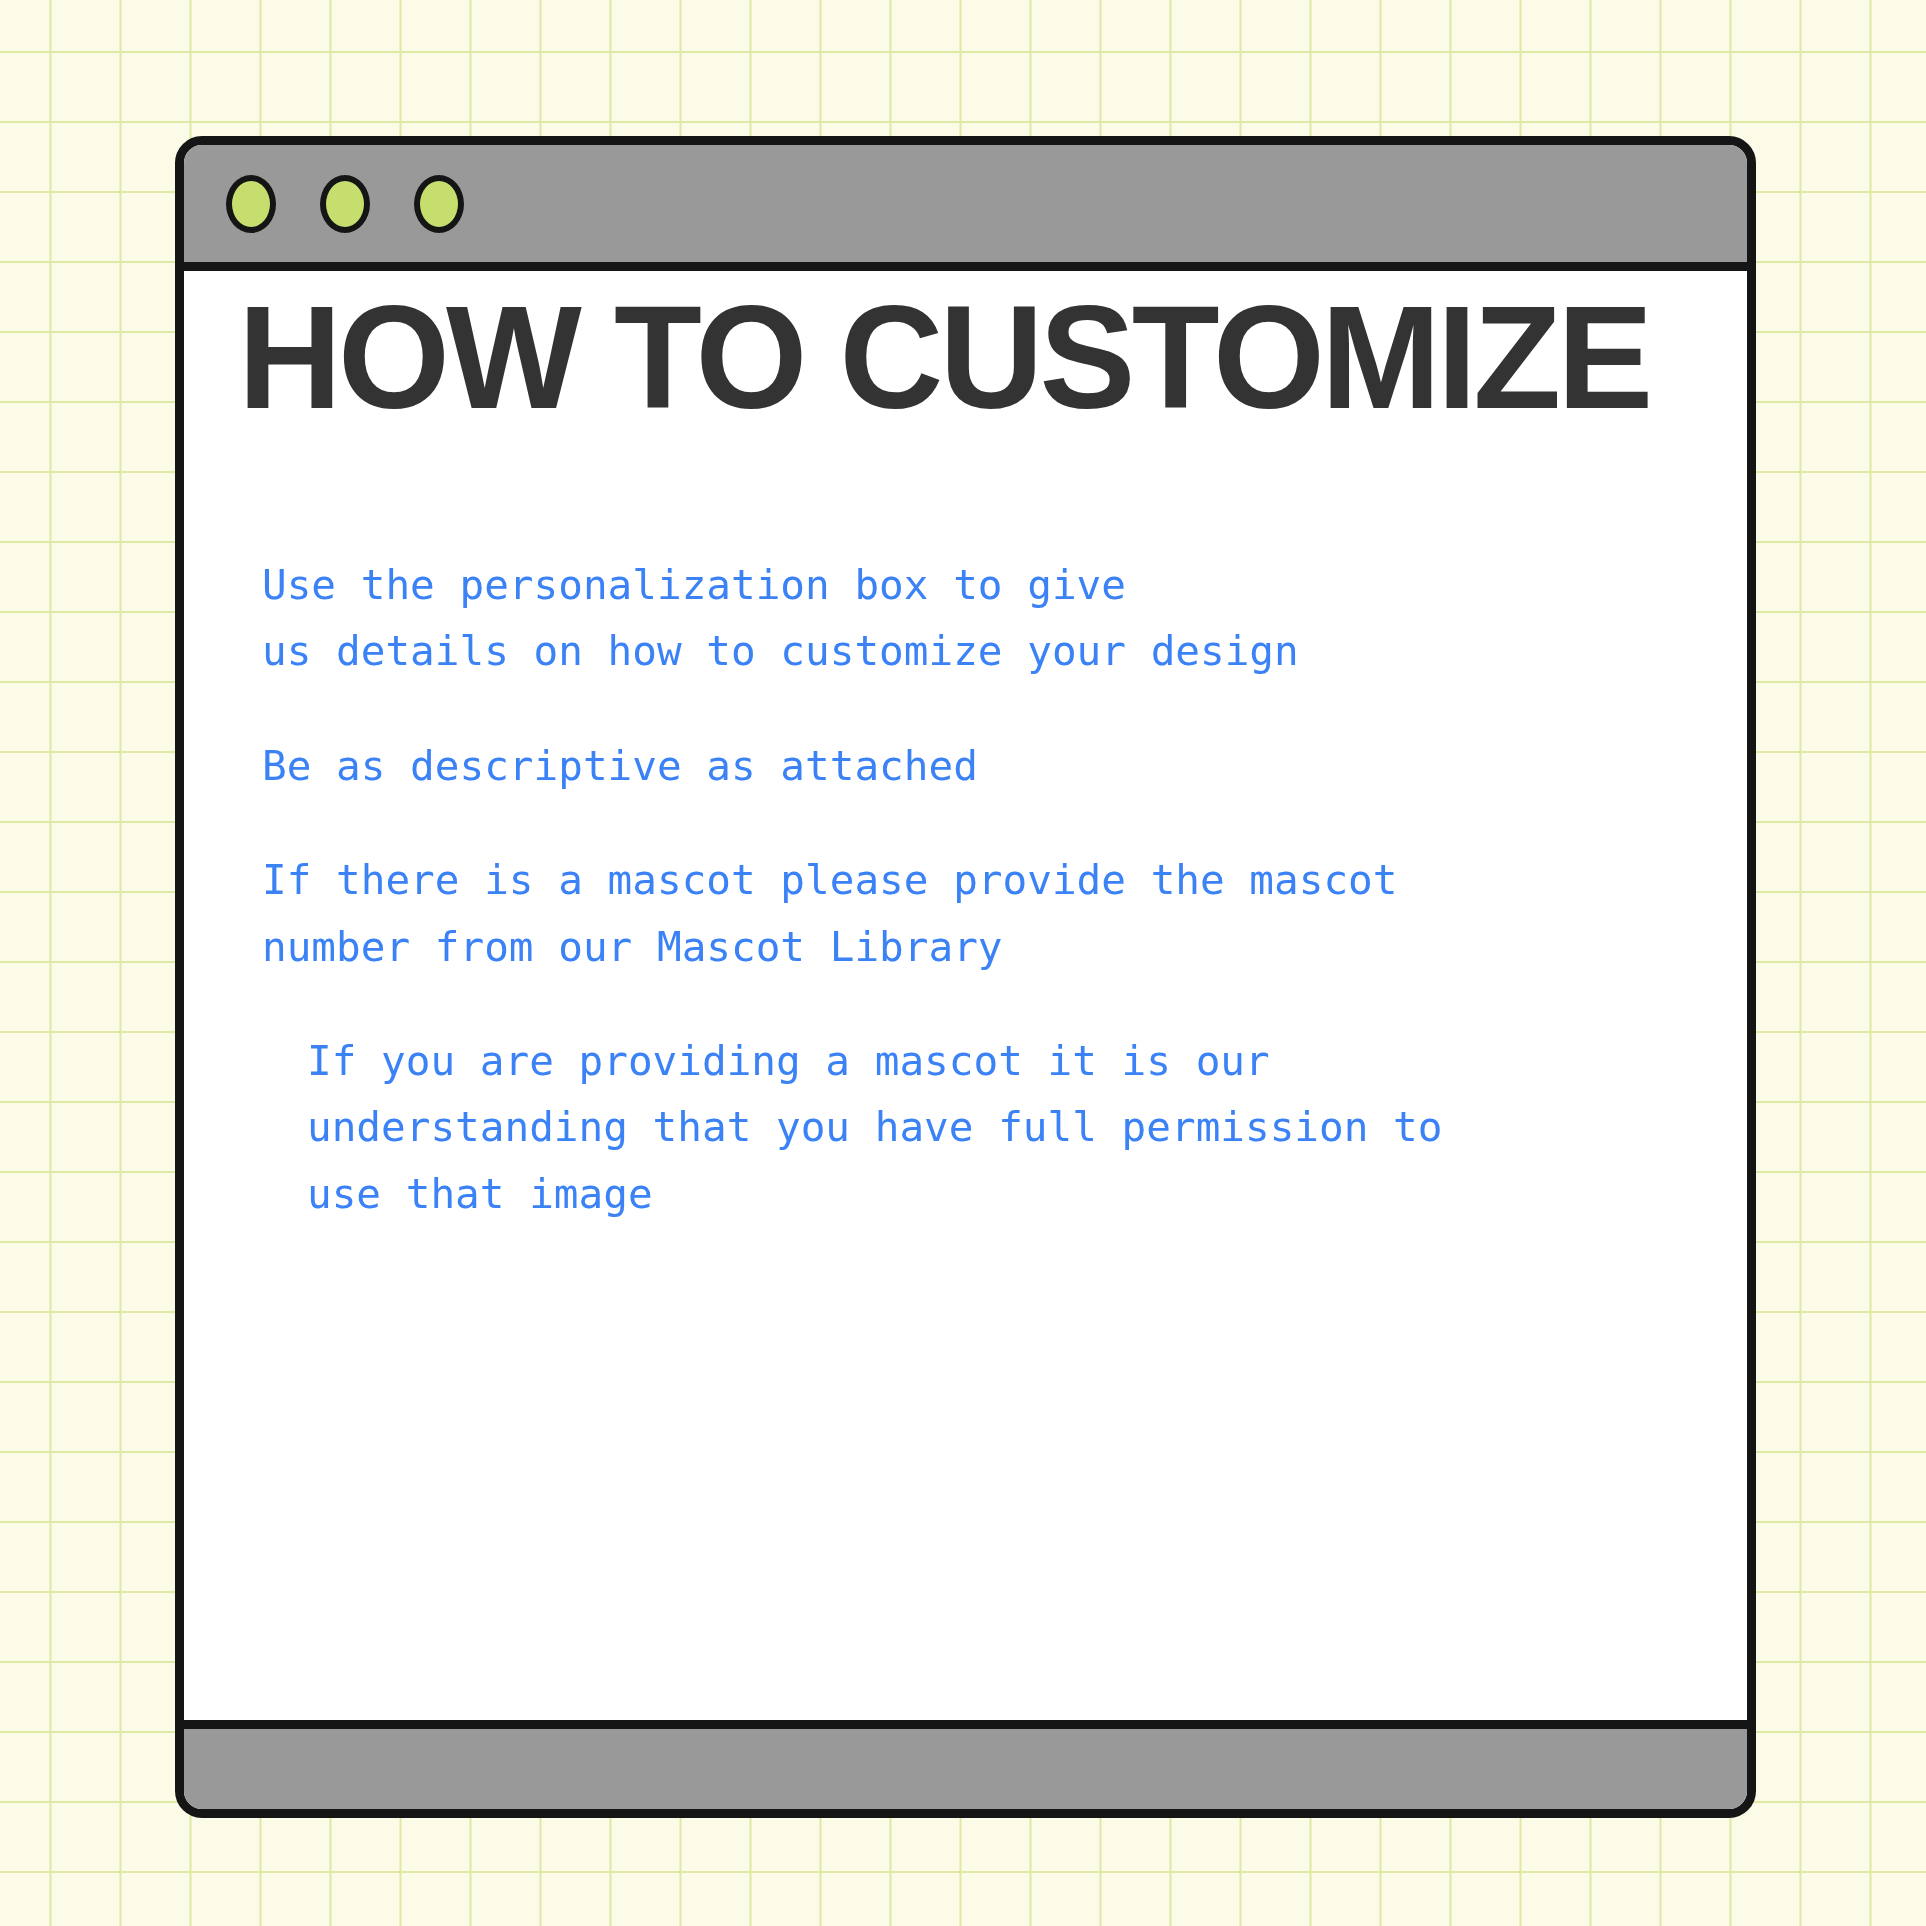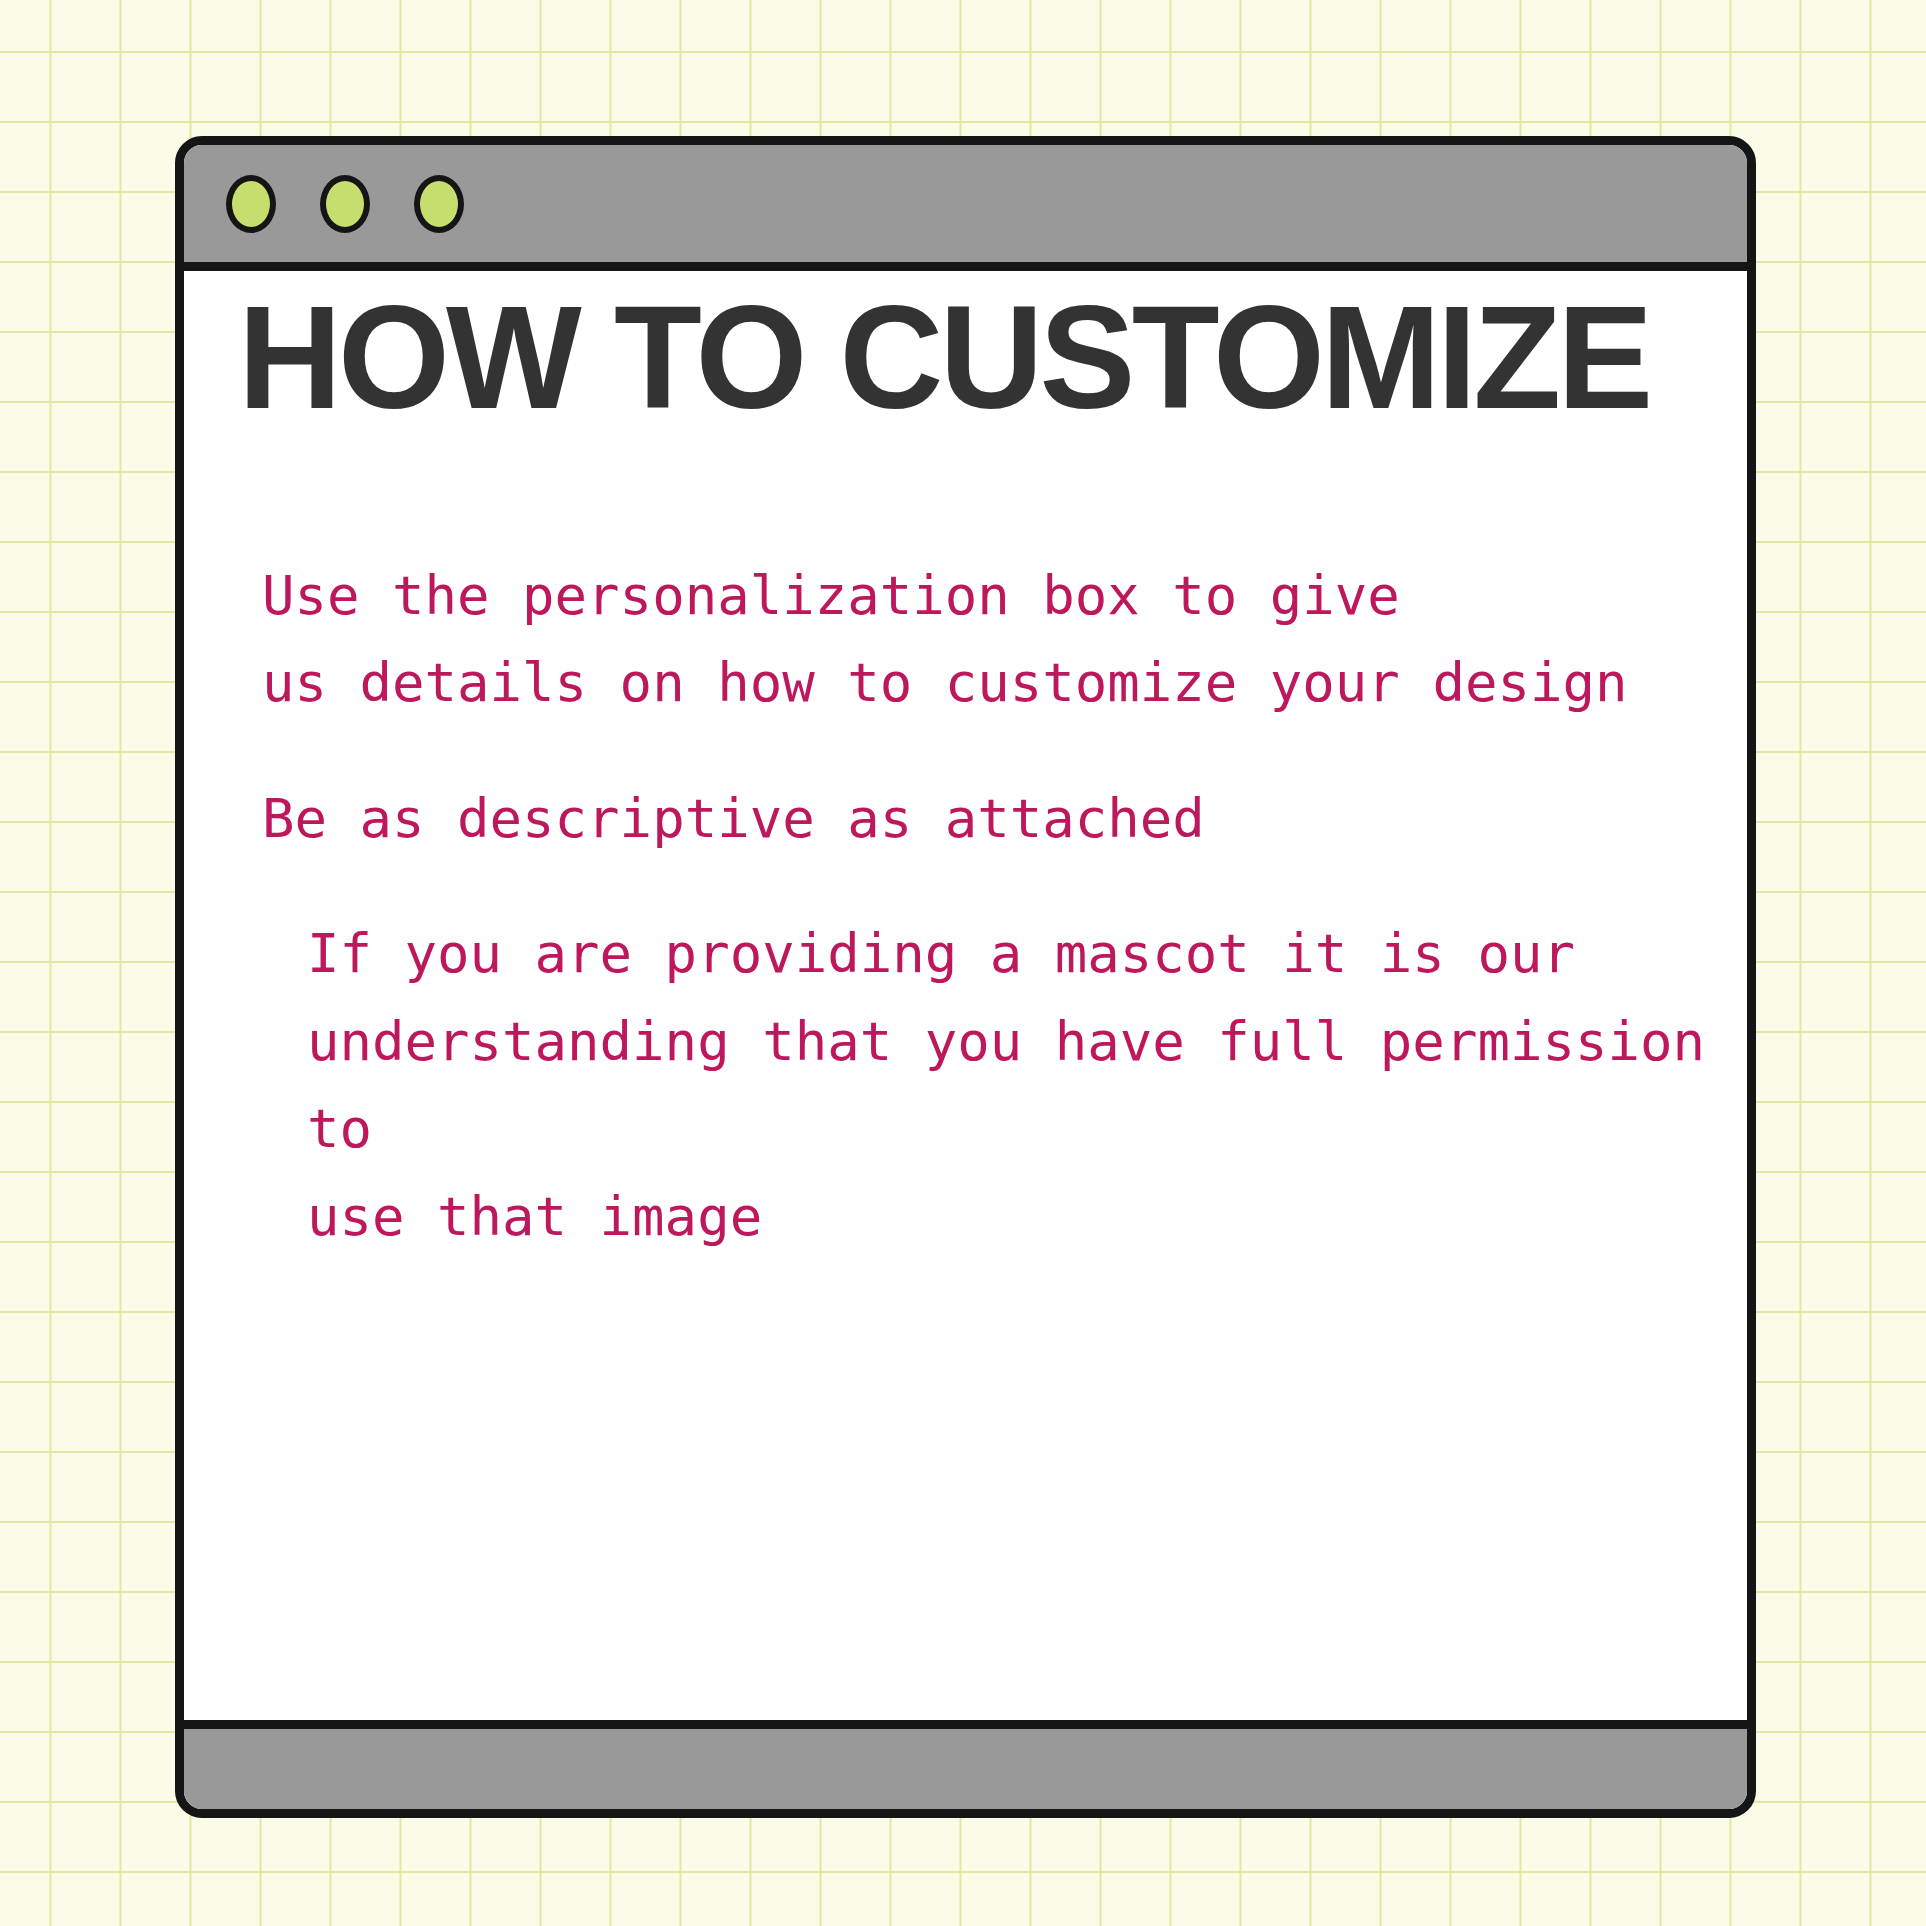--- a/index.html
+++ b/index.html
@@ -88,23 +88,23 @@
     transform: scaleX(0.985);
     transform-origin: left top;
     white-space: nowrap;
   }
 
   #body-copy {
     position: absolute;
     left: 78px;
     top: 281px;
     right: 39px;
-    color: #be185d;
+    color: #3b82f6;
     font-family: "DejaVu Sans Mono", "Liberation Mono", monospace;
-    font-size: 54px;
+    font-size: 41px;
     line-height: 1.62;
     font-weight: 400;
     letter-spacing: 0px;
   }
   .para {
     margin: 0 0 48px 0;
     white-space: pre-line;
   }
   .para:last-child { margin-bottom: 0; margin-left: 45px; }
 
@@ -130,20 +130,22 @@
     </div>
 
     <div id="content">
 
       <div id="headline">HOW TO CUSTOMIZE</div>
 
       <div id="body-copy">
         <p class="para">Use the personalization box to give
 us details on how to customize your design</p>
         <p class="para">Be as descriptive as attached</p>
+        <p class="para">If there is a mascot please provide the mascot
+number from our Mascot Library</p>
         <p class="para">If you are providing a mascot it is our
 understanding that you have full permission to
 use that image</p>
       </div>
 
     </div>
 
     <div id="bottombar"></div>
 
   </div>

